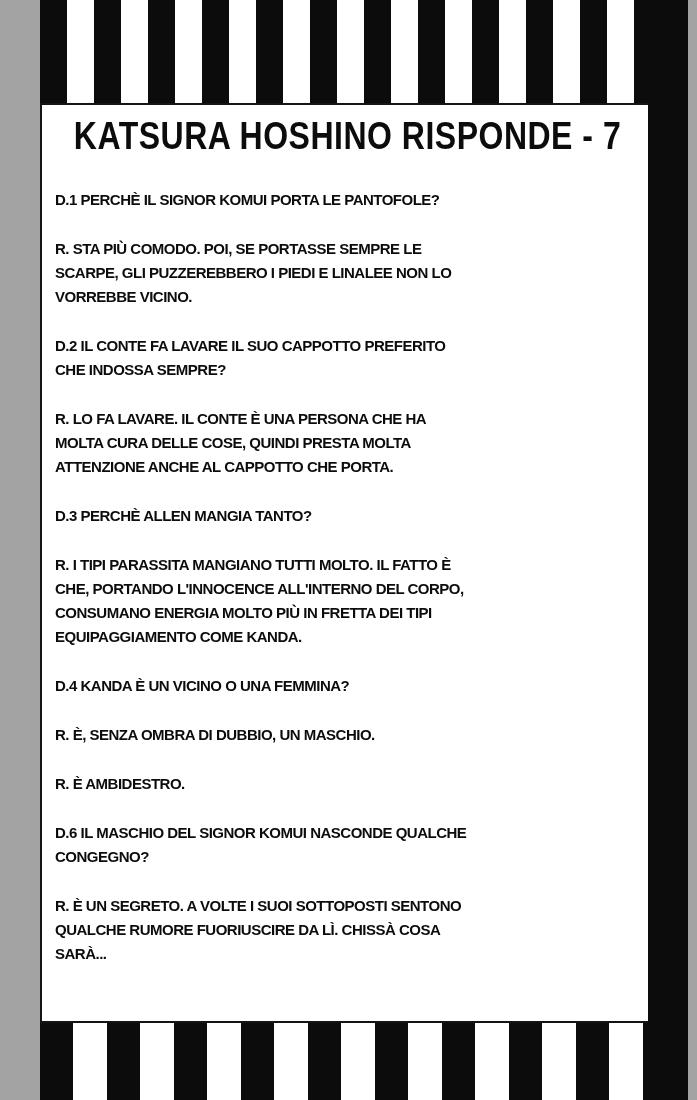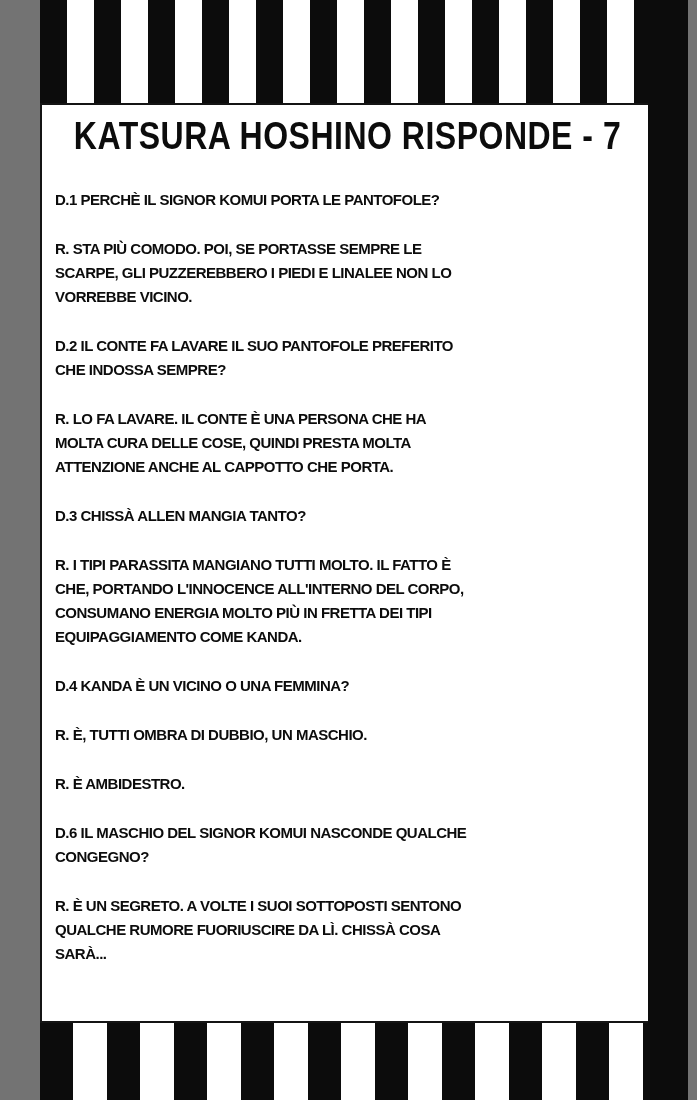--- a/index.html
+++ b/index.html
@@ -5,21 +5,21 @@
   html, body {
     margin: 0;
     padding: 0;
     background: #ffffff;
     font-family: "Liberation Sans", sans-serif;
   }
   .page {
     position: relative;
     width: 697px;
     height: 1100px;
-    background: #737373;
+    background: #a3a3a3;
     overflow: hidden;
   }
   .stripe-band {
     position: absolute;
     left: 40px;
     width: 608px;
   }
   .stripe-band.top {
     top: 0;
     height: 103px;
@@ -82,34 +82,34 @@
 
   <div class="content-box">
     <h1 class="title">KATSURA HOSHINO RISPONDE - 7</h1>
 
     <div class="qa">
       <p class="q">D.1 PERCHÈ IL SIGNOR KOMUI PORTA LE PANTOFOLE?</p>
       <p class="a">R. STA PIÙ COMODO. POI, SE PORTASSE SEMPRE LE
 SCARPE, GLI PUZZEREBBERO I PIEDI E LINALEE NON LO
 VORREBBE VICINO.</p>
 
-      <p class="q">D.2 IL CONTE FA LAVARE IL SUO PANTOFOLE PREFERITO
+      <p class="q">D.2 IL CONTE FA LAVARE IL SUO CAPPOTTO PREFERITO
 CHE INDOSSA SEMPRE?</p>
       <p class="a">R. LO FA LAVARE. IL CONTE È UNA PERSONA CHE HA
 MOLTA CURA DELLE COSE, QUINDI PRESTA MOLTA
 ATTENZIONE ANCHE AL CAPPOTTO CHE PORTA.</p>
 
-      <p class="q">D.3 CHISSÀ ALLEN MANGIA TANTO?</p>
+      <p class="q">D.3 PERCHÈ ALLEN MANGIA TANTO?</p>
       <p class="a">R. I TIPI PARASSITA MANGIANO TUTTI MOLTO. IL FATTO È
 CHE, PORTANDO L'INNOCENCE ALL'INTERNO DEL CORPO,
 CONSUMANO ENERGIA MOLTO PIÙ IN FRETTA DEI TIPI
 EQUIPAGGIAMENTO COME KANDA.</p>
 
       <p class="q">D.4 KANDA È UN VICINO O UNA FEMMINA?</p>
-      <p class="a">R. È, TUTTI OMBRA DI DUBBIO, UN MASCHIO.</p>
+      <p class="a">R. È, SENZA OMBRA DI DUBBIO, UN MASCHIO.</p>
 
       <p class="a">R. È AMBIDESTRO.</p>
 
       <p class="q">D.6 IL MASCHIO DEL SIGNOR KOMUI NASCONDE QUALCHE
 CONGEGNO?</p>
       <p class="a">R. È UN SEGRETO. A VOLTE I SUOI SOTTOPOSTI SENTONO
 QUALCHE RUMORE FUORIUSCIRE DA LÌ. CHISSÀ COSA
 SARÀ...</p>
     </div>
   </div>

